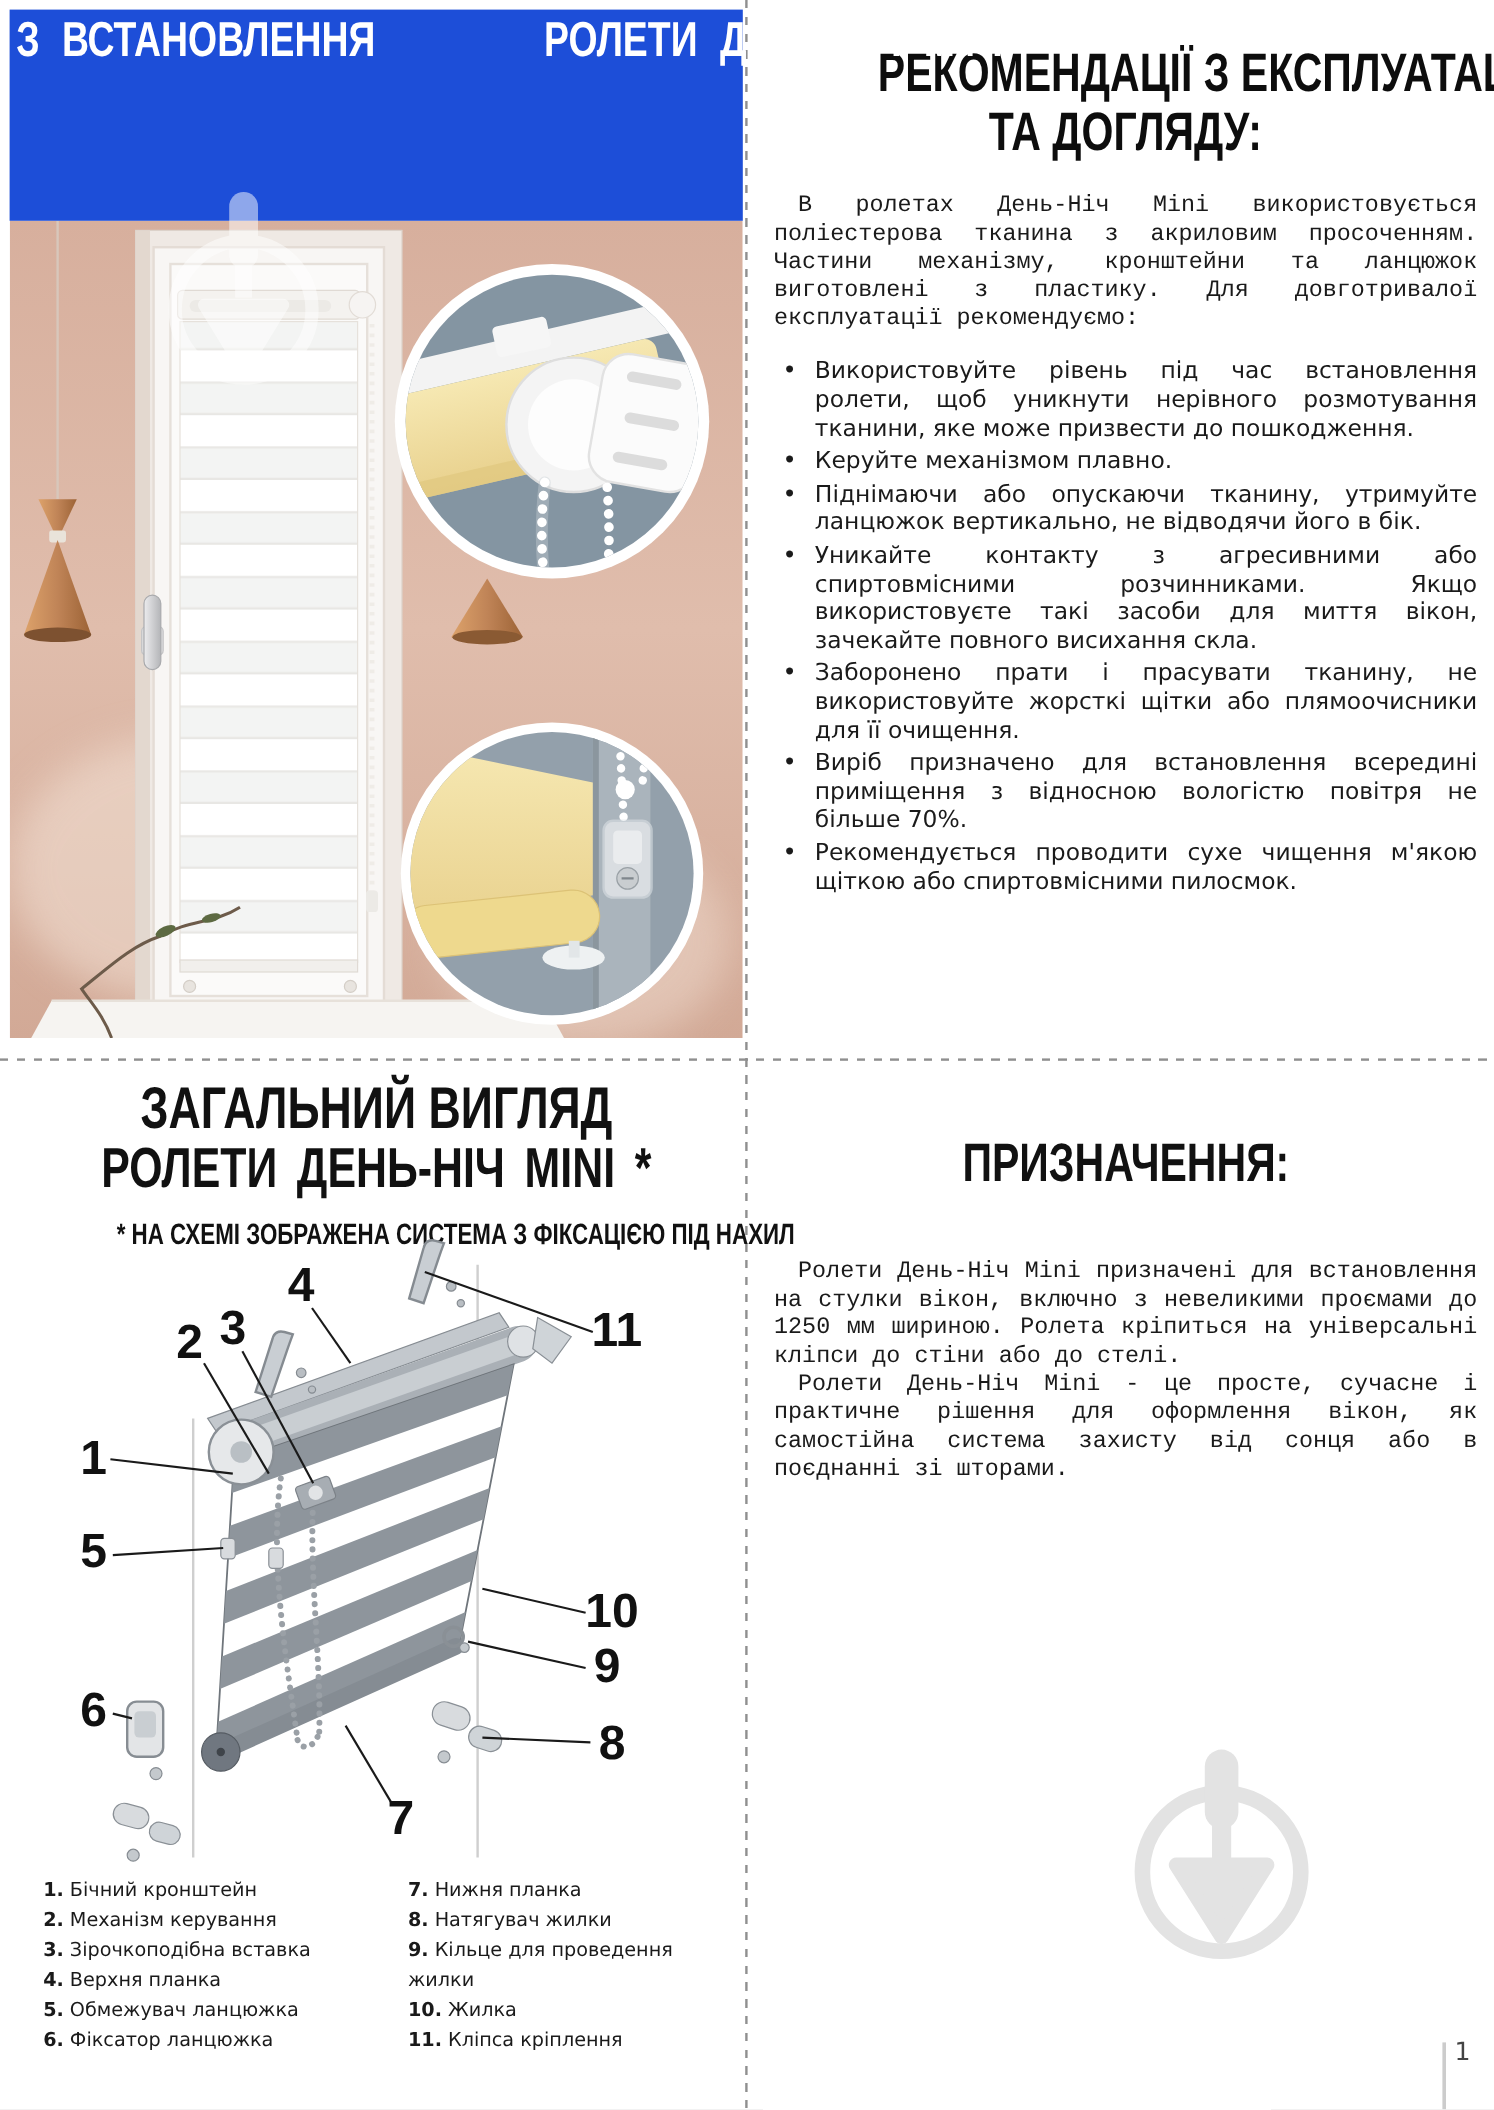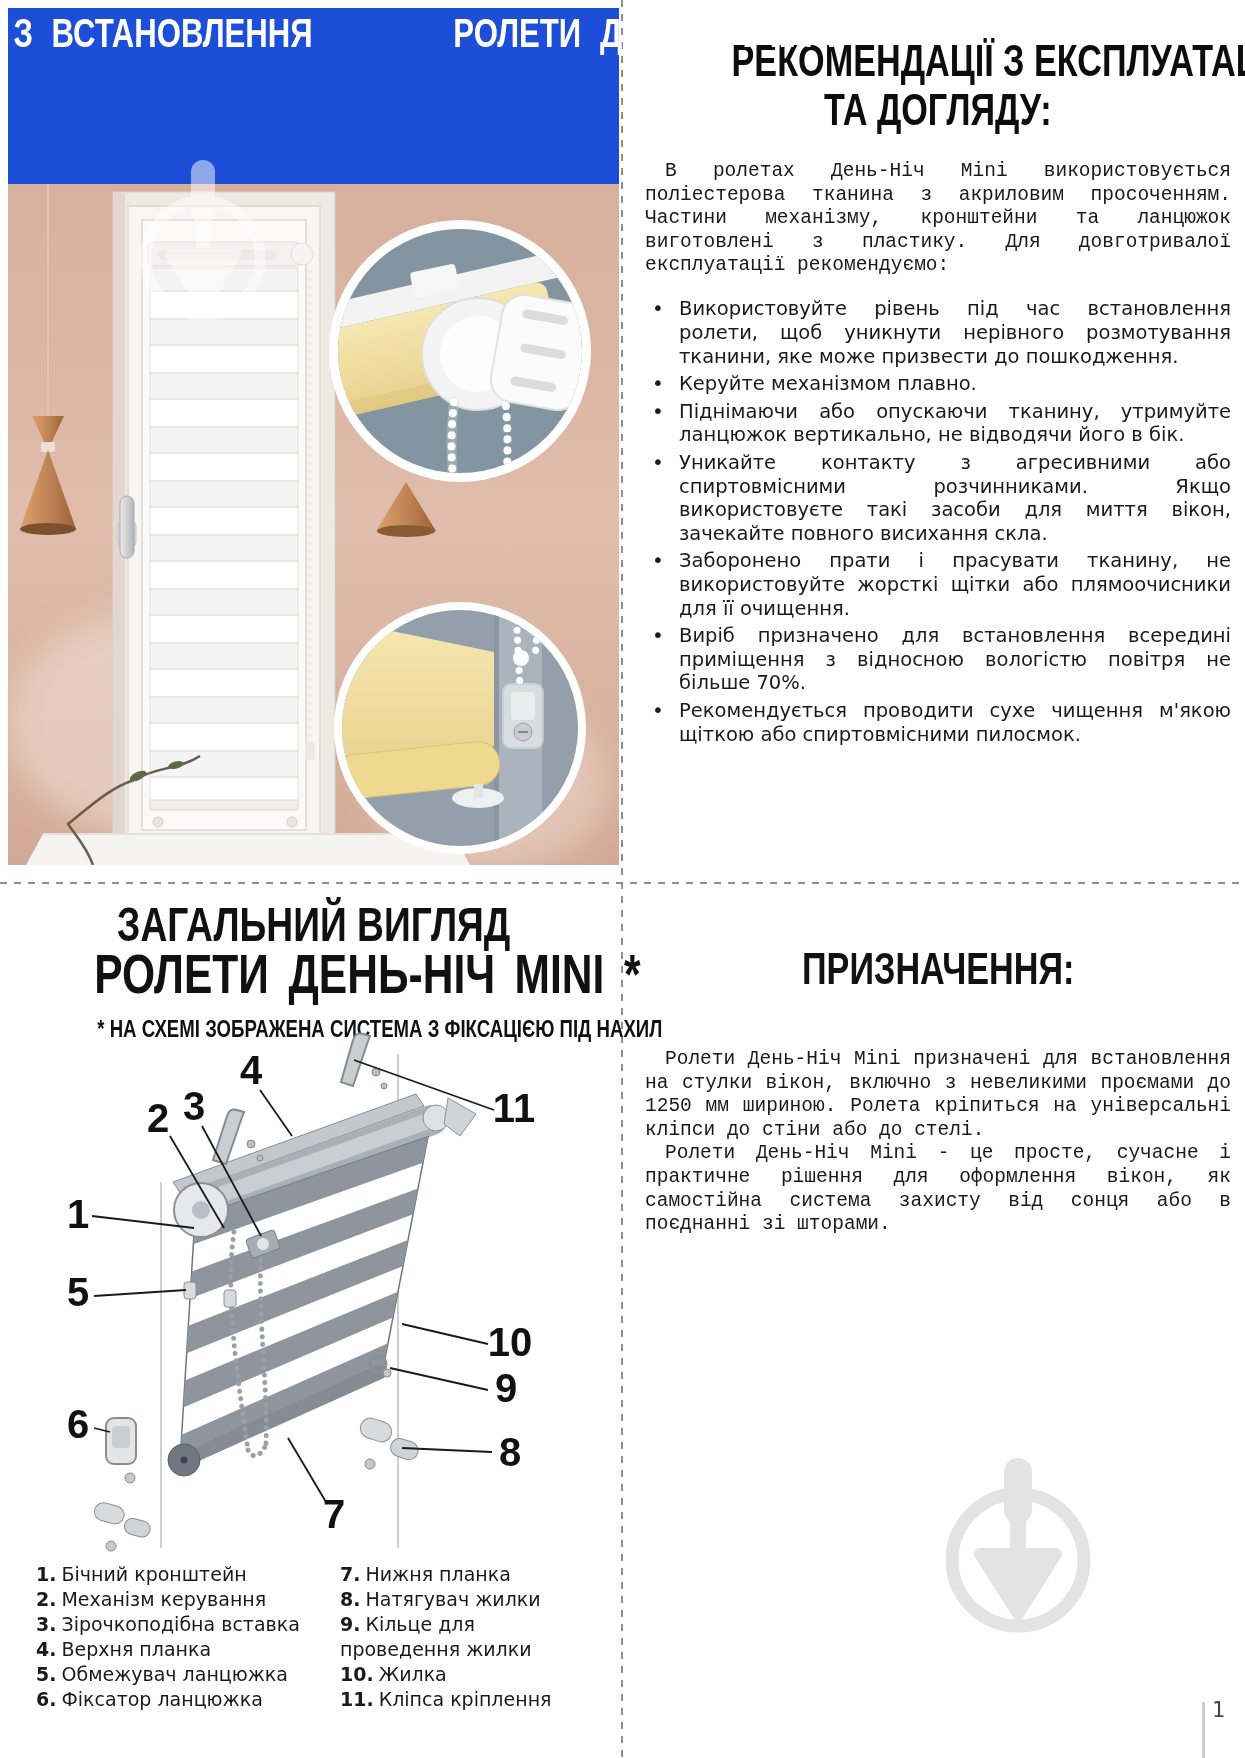--- a/index.html
+++ b/index.html
@@ -31,24 +31,24 @@
   .body-text{font-size:19.5px;line-height:23.6px;color:#1a1a1a;text-align:justify;font-family:Liberation Mono, monospace;}
   .intro{margin-top:26px;text-indent:20px;}
   ul.bullets{list-style:none;margin:6px 0 0 0;padding:0;}
   ul.bullets li{position:relative;padding-left:34px;margin-top:4px;text-align:justify;
     font-size:19.5px;line-height:23.6px;color:#1a1a1a;}
   ul.bullets li::before{content:"\2022";position:absolute;left:7px;top:0;font-size:20px;}
 
   
   .bl-titles{position:absolute;left:8px;top:898px;width:611px;}
   .bl-titles .l1{font-size:49px;line-height:52px;}
-  .bl-titles .l2{font-size:56px;line-height:46px;word-spacing:0.18em;}
+  .bl-titles .l2{font-size:47px;line-height:46px;word-spacing:0.18em;}
   .bl-titles .note{font-size:24.5px;line-height:30px;margin-top:17px;}
   .diagram{position:absolute;left:8px;top:1032px;width:606px;height:520px;}
-  .legend{position:absolute;top:1562px;font-size:19px;line-height:25px;color:#1a1a1a;}
+  .legend{position:absolute;top:1562px;font-size:16px;line-height:25px;color:#1a1a1a;}
   .legend.left{left:36px;width:300px;}
   .legend.right{left:340px;width:252px;}
   .legend b{font-weight:700;margin-right:5px;}
 
   
   .br-title{position:absolute;left:645px;top:944px;width:586px;}
   .br-title .hline{font-size:45px;line-height:49px;}
   .br-text{position:absolute;left:645px;top:1048px;width:586px;}
   .br-text p{margin:0;text-indent:20px;}
 

